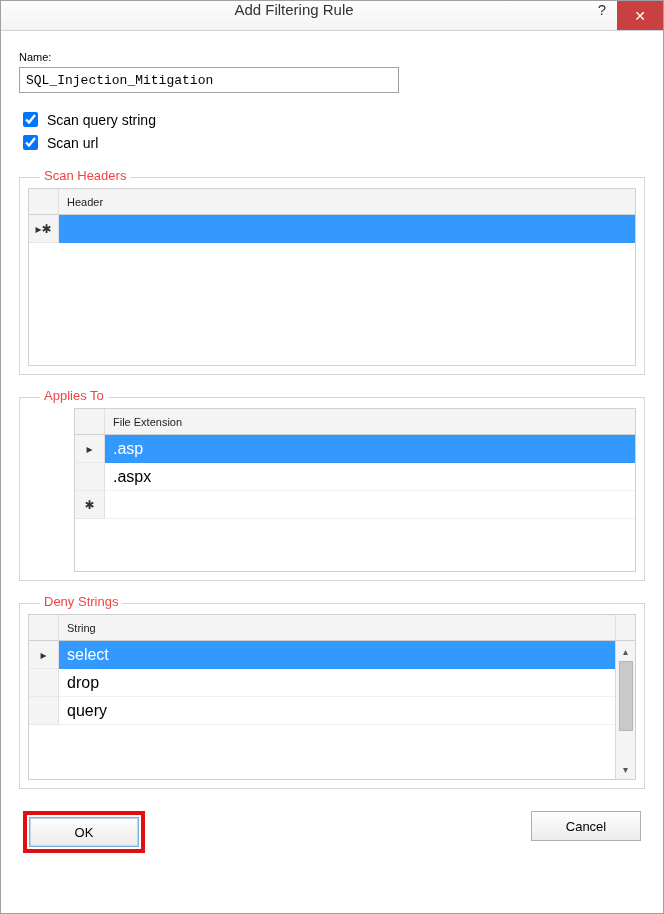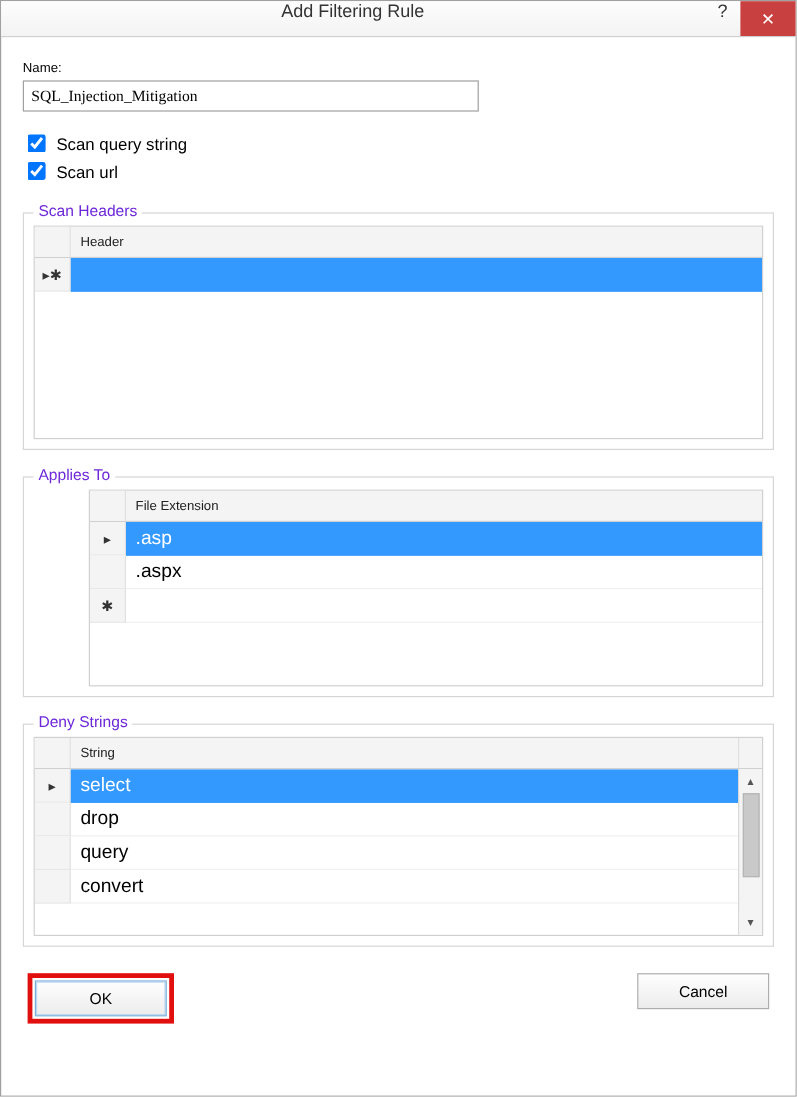--- a/index.html
+++ b/index.html
@@ -64,21 +64,21 @@
     display: block;
     margin-bottom: 4px;
     font-size: 11px;
   }
   .text-input {
     width: 380px;
     height: 26px;
     border: 1px solid #a0a0a0;
     padding: 2px 6px;
     font-size: 13px;
-    font-family: Liberation Serif, serif;
+    font-family: Liberation Mono, monospace;
     background: #fff;
   }
   .check-row {
     display: flex;
     align-items: center;
     gap: 6px;
     font-size: 14px;
     margin: 2px 0;
   }
   .check-row input[type=checkbox] {
@@ -87,25 +87,25 @@
   }
   .group {
     border: 1px solid #d6d6d6;
     padding: 10px 8px 8px 8px;
     position: relative;
     margin-top: 8px;
   }
   .group-legend {
     position: absolute;
     top: -10px;
-    left: 8px;
+    left: 20px;
     background: #fff;
     padding: 0 4px;
     font-size: 13px;
-    color: #6d28d9;
+    color: #ef4444;
   }
   .grid {
     border: 1px solid #d0d0d0;
     background: #fff;
     display: flex;
     flex-direction: column;
   }
   .grid.scan-headers { height: 178px; }
   .grid.applies-to   { height: 164px; margin-left: 46px; }
   .grid.deny-strings { height: 166px; }
@@ -317,24 +317,20 @@
               <div class="cell">select</div>
             </div>
             <div class="grid-row">
               <div class="row-handle-cell"></div>
               <div class="cell">drop</div>
             </div>
             <div class="grid-row">
               <div class="row-handle-cell"></div>
               <div class="cell">query</div>
             </div>
-            <div class="grid-row">
-              <div class="row-handle-cell"></div>
-              <div class="cell">convert</div>
-            </div>
           </div>
           <div class="vscroll">
             <div class="arrow">▴</div>
             <div class="thumb"></div>
             <div class="track"></div>
             <div class="arrow">▾</div>
           </div>
         </div>
       </div>
     </div>

